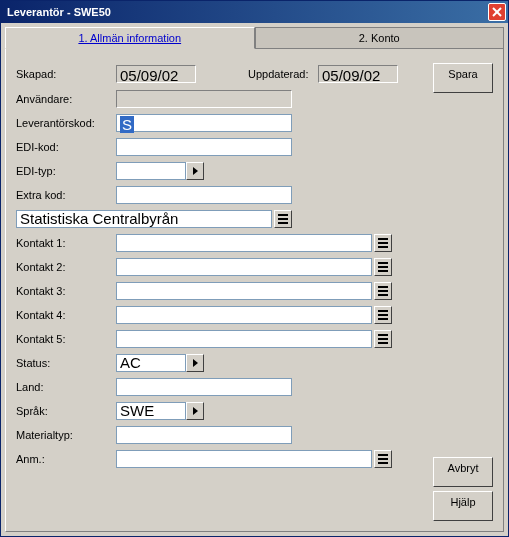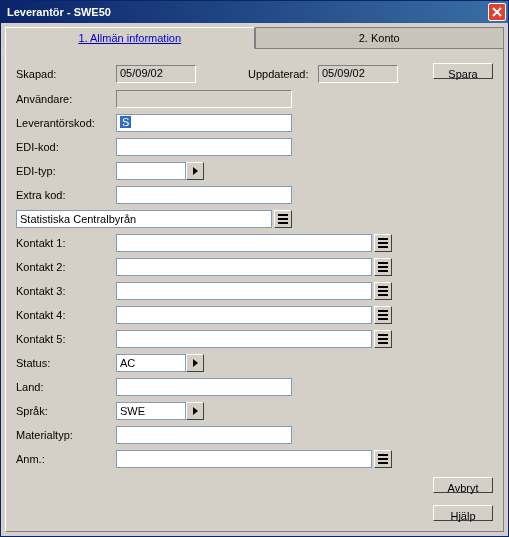--- a/index.html
+++ b/index.html
@@ -87,21 +87,21 @@
   .lbl {
     width: 100px;
     color: #000;
   }
   .field {
     height: 18px;
     border: 1px solid #7f9db9;
     background: #fff;
     padding: 1px 3px;
     font-family: inherit;
-    font-size: 11px;
+    font-size: 15px;
   }
   .field.ro {
     border-top: 1px solid #808080;
     border-left: 1px solid #808080;
     border-right: 1px solid #fff;
     border-bottom: 1px solid #fff;
     background: #d4d0c8;
   }
   .w-small { width: 80px; }
   .w-med { width: 176px; }
@@ -120,21 +120,21 @@
     align-items: center;
     justify-content: center;
     cursor: pointer;
     margin-left: 0;
   }
   .combo-btn svg { width:8px; height:8px; }
   .lookup-btn { margin-left: 2px; }
   .lookup-btn svg { width:12px; height:12px; }
   .btn {
     width: 60px;
-    height: 16px;
+    height: 30px;
     border-top: 1px solid #fff;
     border-left: 1px solid #fff;
     border-right: 1px solid #404040;
     border-bottom: 1px solid #404040;
     background: #d4d0c8;
     font-family: inherit;
     font-size: 11px;
     cursor: pointer;
     text-align: center;
     line-height: 20px;
@@ -143,21 +143,21 @@
     position: absolute;
     right: 10px;
     top: 14px;
   }
   .btn-col-bottom {
     position: absolute;
     right: 10px;
     bottom: 10px;
     display: flex;
     flex-direction: column;
-    gap: 12px;
+    gap: 4px;
   }
   .row-top { display:flex; align-items:center; margin-bottom:4px; height:21px; }
   .selected { background:#316ac5; color:#fff; padding:0 2px; }
 </style>
 </head>
 <body>
 
 <div class="window">
 
   <div class="titlebar">

